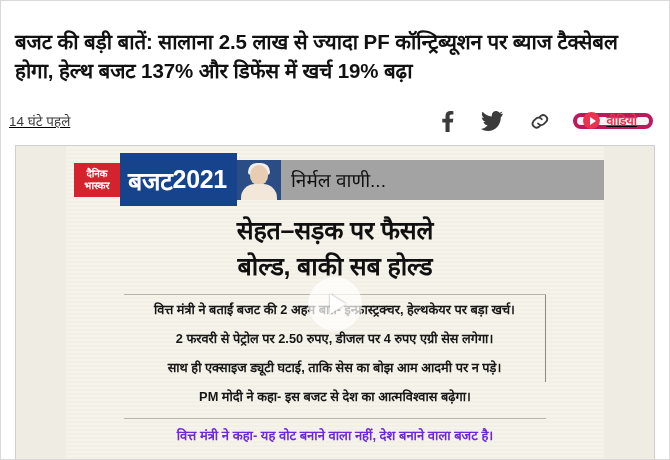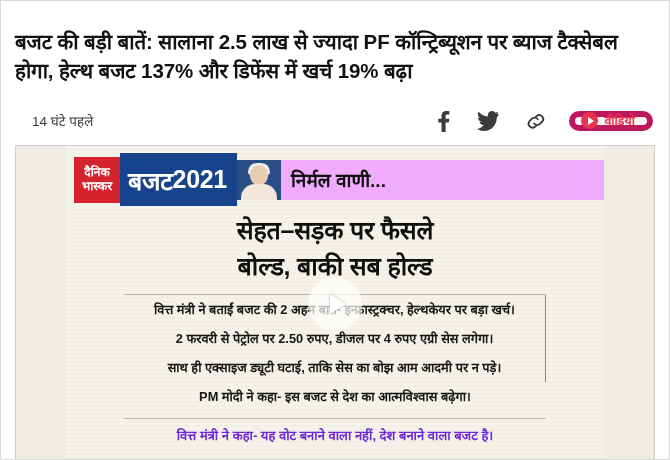--- a/index.html
+++ b/index.html
@@ -24,41 +24,42 @@
     line-height: 1.42;
     font-weight: 700;
     color: #111111;
     letter-spacing: -0.1px;
   }
 
   
   .meta-row {
     display: flex;
     align-items: center;
-    padding: 6px 16px 10px 31px;
+    padding: 6px 16px 10px 8px;
     height: 44px;
+    text-decoration: underline;
   }
   .timestamp {
     font-size: 13.5px;
     color: #3b3b3b;
     font-weight: 400;
   }
   .meta-spacer { flex: 1 1 auto; }
   .share-icons {
     display: flex;
     align-items: center;
     gap: 26px;
     margin-right: 22px;
   }
   .share-icons svg { display: block; }
   .video-pill {
     display: flex;
     align-items: center;
     gap: 6px;
-    border: 6px solid #be185d;
+    border: 4px solid #be185d;
     background: #fdf2f4;
     border-radius: 20px;
     padding: 4px 12px 4px 6px;
     height: 16px;
   }
   .video-pill .play {
     width: 17px; height: 17px;
     border-radius: 50%;
     background: #e8344e;
     display: flex; align-items: center; justify-content: center;
@@ -103,24 +104,24 @@
   
   .masthead {
     position: absolute;
     left: 0; right: 0; top: 14px;
     height: 40px;
     display: flex;
     align-items: center;
     padding-left: 8px;
   }
   .logo-box {
-    width: 46px; height: 46px;
+    width: 46px; height: 34px;
     background: #d5232d;
     color: #fff;
-    font-size: 12px;
+    font-size: 10px;
     font-weight: 700;
     display: flex; align-items: center; justify-content: center;
     text-align: center;
     line-height: 1.15;
     flex: 0 0 auto;
     padding: 2px;
   }
   .budget-band {
     flex: 0 0 auto;
     height: 53px;
@@ -158,26 +159,26 @@
   .portrait .body {
     position: absolute;
     left: 4px; top: 24px;
     width: 36px; height: 18px;
     border-radius: 14px 14px 0 0;
     background: #f2e7d8;
   }
   .nirmal {
     flex: 1 1 auto;
     height: 40px;
-    background: #f0abfc;
+    background: #a3a3a3;
     display: flex;
     align-items: center;
     padding-left: 10px;
     font-size: 19px;
-    font-weight: 700;
+    font-weight: 400;
     color: #111;
   }
 
   
   .poster-title {
     position: absolute;
     left: 0; right: 0; top: 66px;
     text-align: center;
     font-size: 25px;
     font-weight: 700;

